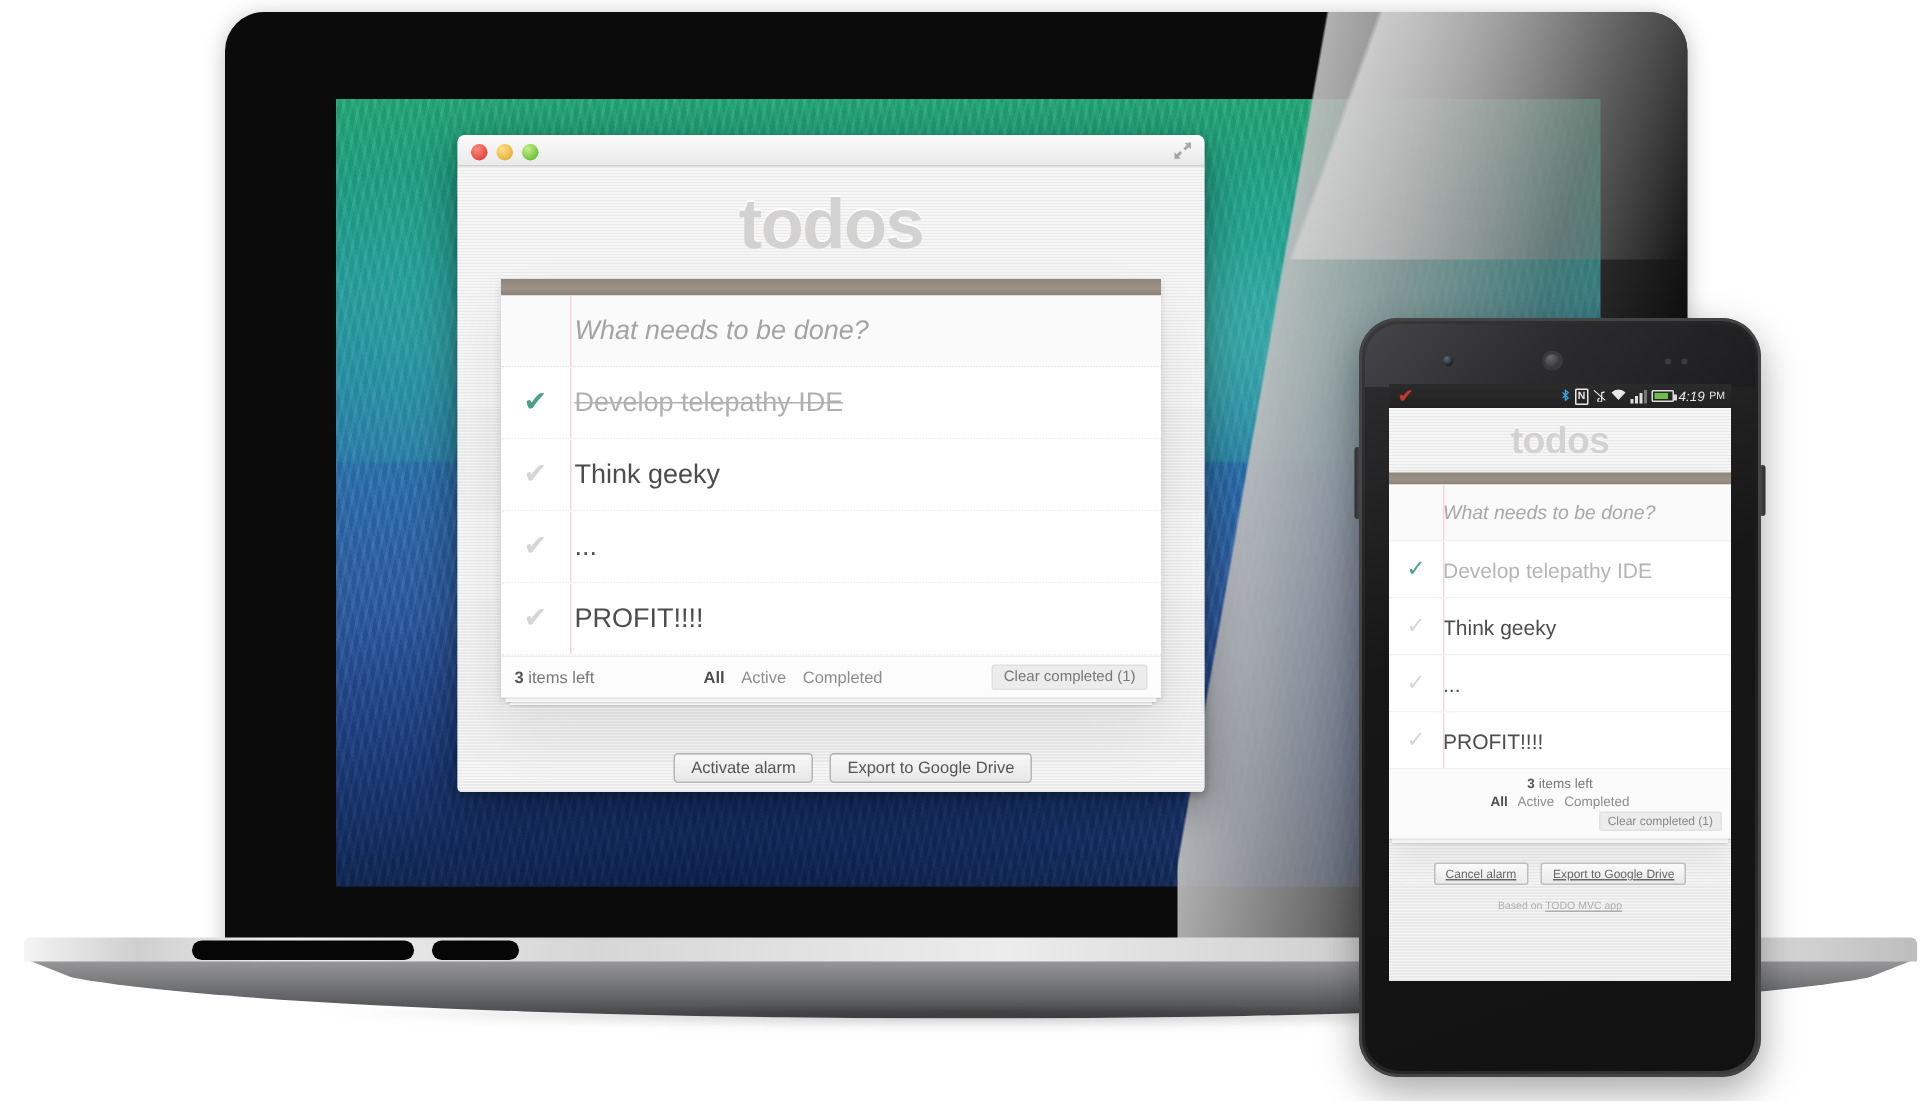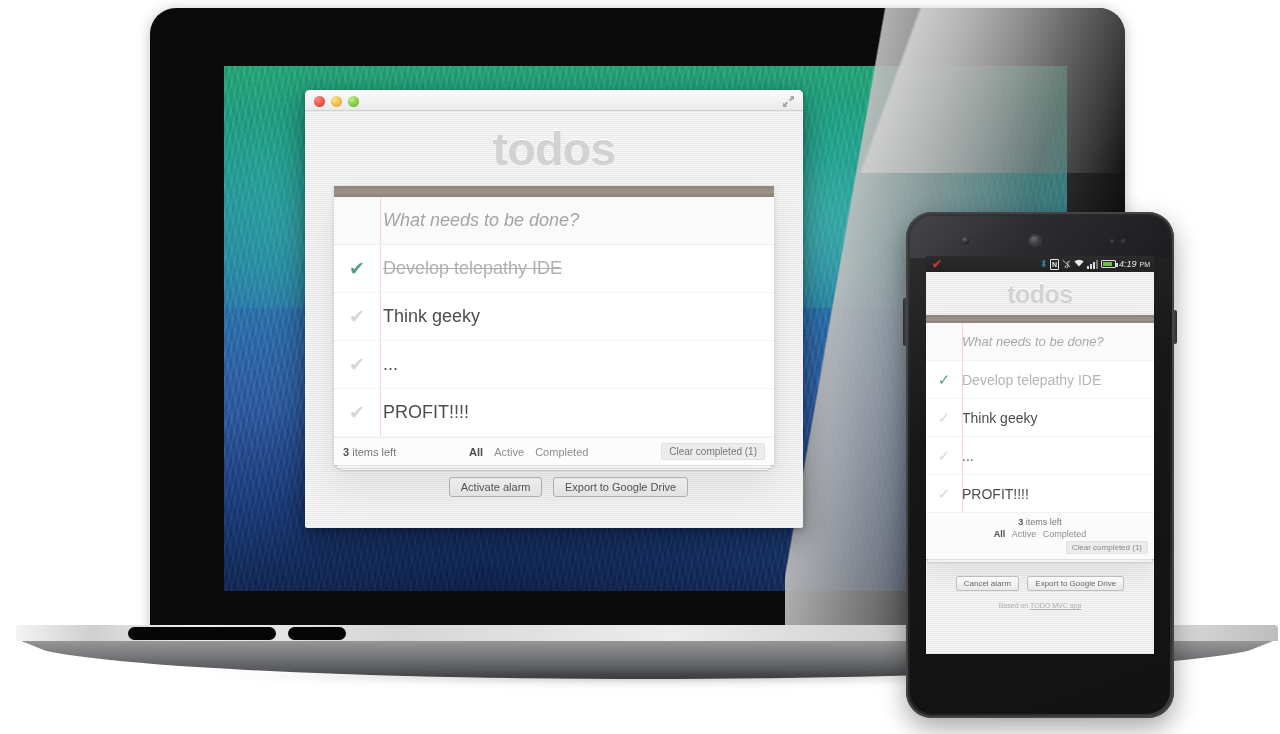--- a/index.html
+++ b/index.html
@@ -155,21 +155,21 @@
   .count { flex:0 0 auto; }
   .count b { color:#555; }
   .filters { flex:1; text-align:center; }
   .filters span { margin:0 4px; color:#8d8d8d; }
   .filters span.sel { color:#4d4d4d; font-weight:bold; }
   .clear-btn {
     font-size:10px; color:#777; background:#ececec; border:1px solid #e0e0e0;
     border-radius:2px; padding:2px 7px;
   }
 
-  .ext-buttons { text-align:center; margin-top:12px;padding-left:29px; }
+  .ext-buttons { text-align:center; margin-top:37px;padding-left:29px; }
   .ext-btn {
     display:inline-block; font-size:11px; color:#555; padding:3px 11px; margin:0 3px;
     background:linear-gradient(to bottom,#fafafa,#e8e8e8);
     border:1px solid #b6b6b6; border-radius:3px;
   }
 
   
   .phone { position:absolute; left:906px; top:212px; width:268px; height:506px; }
   .phone-body {
     position:absolute; inset:0; border-radius:26px;
@@ -242,21 +242,21 @@
   .p-filters { margin-top:2px; }
   .p-filters span { margin:0 2px; color:#8d8d8d; }
   .p-filters span.sel { color:#4d4d4d; font-weight:bold; }
   .p-clear-wrap { text-align:right; margin-top:2px; }
   .p-clear {
     display:inline-block; font-size:8px; color:#888; background:#ececec;
     border:1px solid #e2e2e2; border-radius:2px; padding:1px 5px;
   }
   .p-ext { text-align:center; margin-top:13px; }
   .p-ext-btn { display:inline-block; font-size:8px; color:#666; padding:2px 7px; margin:0 2px;
-    background:linear-gradient(to bottom,#fafafa,#e9e9e9); border:1px solid #bdbdbd; border-radius:2px; }
+    background:linear-gradient(to bottom,#fafafa,#e9e9e9); border:1px solid #bdbdbd; border-radius:2px;text-decoration:underline; }
   .p-credit { text-align:center; margin-top:11px; font-size:7px; color:#aeaeae; }
 </style>
 </head>
 <body>
 
 <div class="stage">
 
   <div class="laptop">
     <div class="laptop-lid">
       <div class="laptop-screen">

